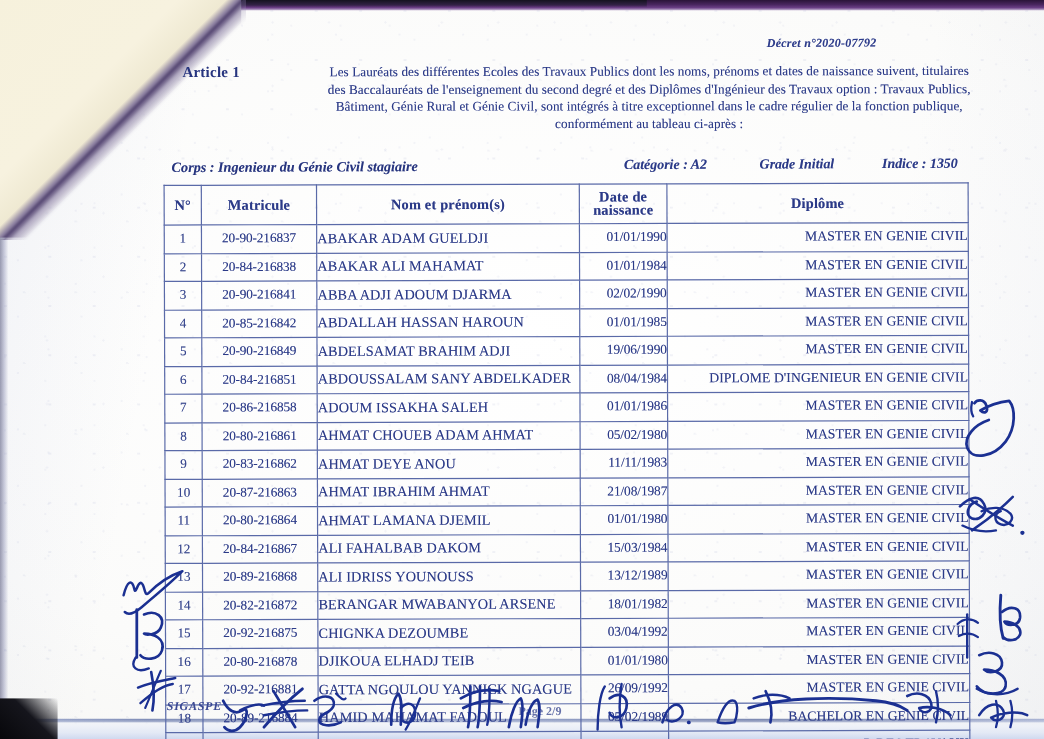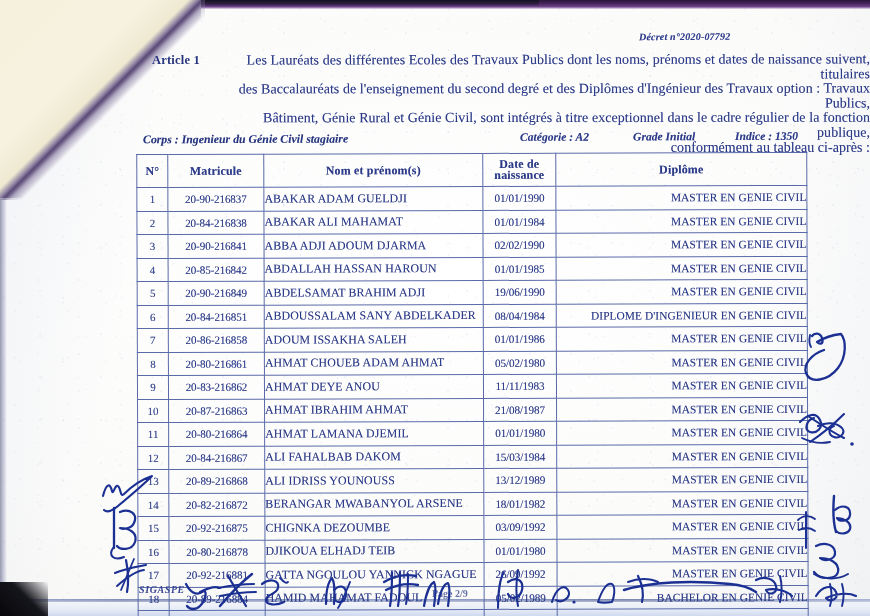--- a/index.html
+++ b/index.html
@@ -94,22 +94,22 @@
   .article-block{
     position:absolute;left:152px;top:53px;width:718px;
   }
   .article-label{
     position:absolute;left:0;top:0;
     font-weight:bold;font-size:12.5px;color:#27357f;
     letter-spacing:.2px;
   }
   .article-body{
     margin-left:60px;
-    font-size:14px;line-height:14.6px;
-    color:#2b3a88;text-align:right;
+    font-size:11px;line-height:14.6px;
+    color:#2b3a88;text-align:center;
     letter-spacing:.05px;
   }
   .article-body p{margin:0;}
   .l1{transform:rotate(-.12deg);}
   .l2{transform:rotate(-.08deg);}
   .l3{transform:rotate(-.05deg);}
   .l4{transform:rotate(-.02deg);}
 
   
   .meta-row{
@@ -150,21 +150,21 @@
   th.h-num{width:30px;}
   th.h-mat{width:95px;}
   th.h-nom{width:218px;}
   th.h-date{width:72px;font-size:10.6px;line-height:11.5px;}
   th.h-dip{width:250px;}
 
   table.reg tbody tr{height:23.5px;}
   td.c-num{text-align:center;font-size:11px;color:#39488f;}
   td.c-mat{text-align:center;font-size:11.1px;letter-spacing:-.1px;}
   td.c-nom{text-align:left;padding-left:8px;font-size:11.9px;letter-spacing:.1px;}
-  td.c-date{text-align:center;font-size:11.2px;letter-spacing:-.1px;}
+  td.c-date{text-align:right;font-size:11.2px;letter-spacing:-.1px;}
   td.c-dip{text-align:right;font-size:11.4px;letter-spacing:.05px;margin-left:36px;}
 
   
   table.reg td, table.reg th{text-shadow:0 0 .45px rgba(43,58,136,.45);}
   .article-body, .meta-row, .decret{text-shadow:0 0 .5px rgba(43,58,136,.4);}
 
   
   .footer-sigaspe{
     position:absolute;left:139px;top:584px;
     font-size:10px;font-style:italic;font-weight:bold;letter-spacing:.6px;
@@ -330,21 +330,21 @@
             <td class="c-num">14</td>
             <td class="c-mat">20-82-216872</td>
             <td class="c-nom">BERANGAR MWABANYOL ARSENE</td>
             <td class="c-date">18/01/1982</td>
             <td class="c-dip">MASTER EN GENIE CIVIL</td>
           </tr>
           <tr>
             <td class="c-num">15</td>
             <td class="c-mat">20-92-216875</td>
             <td class="c-nom">CHIGNKA DEZOUMBE</td>
-            <td class="c-date">03/09/1992</td>
+            <td class="c-date">03/04/1992</td>
             <td class="c-dip">MASTER EN GENIE CIVIL</td>
           </tr>
           <tr>
             <td class="c-num">16</td>
             <td class="c-mat">20-80-216878</td>
             <td class="c-nom">DJIKOUA ELHADJ TEIB</td>
             <td class="c-date">01/01/1980</td>
             <td class="c-dip">MASTER EN GENIE CIVIL</td>
           </tr>
           <tr>

